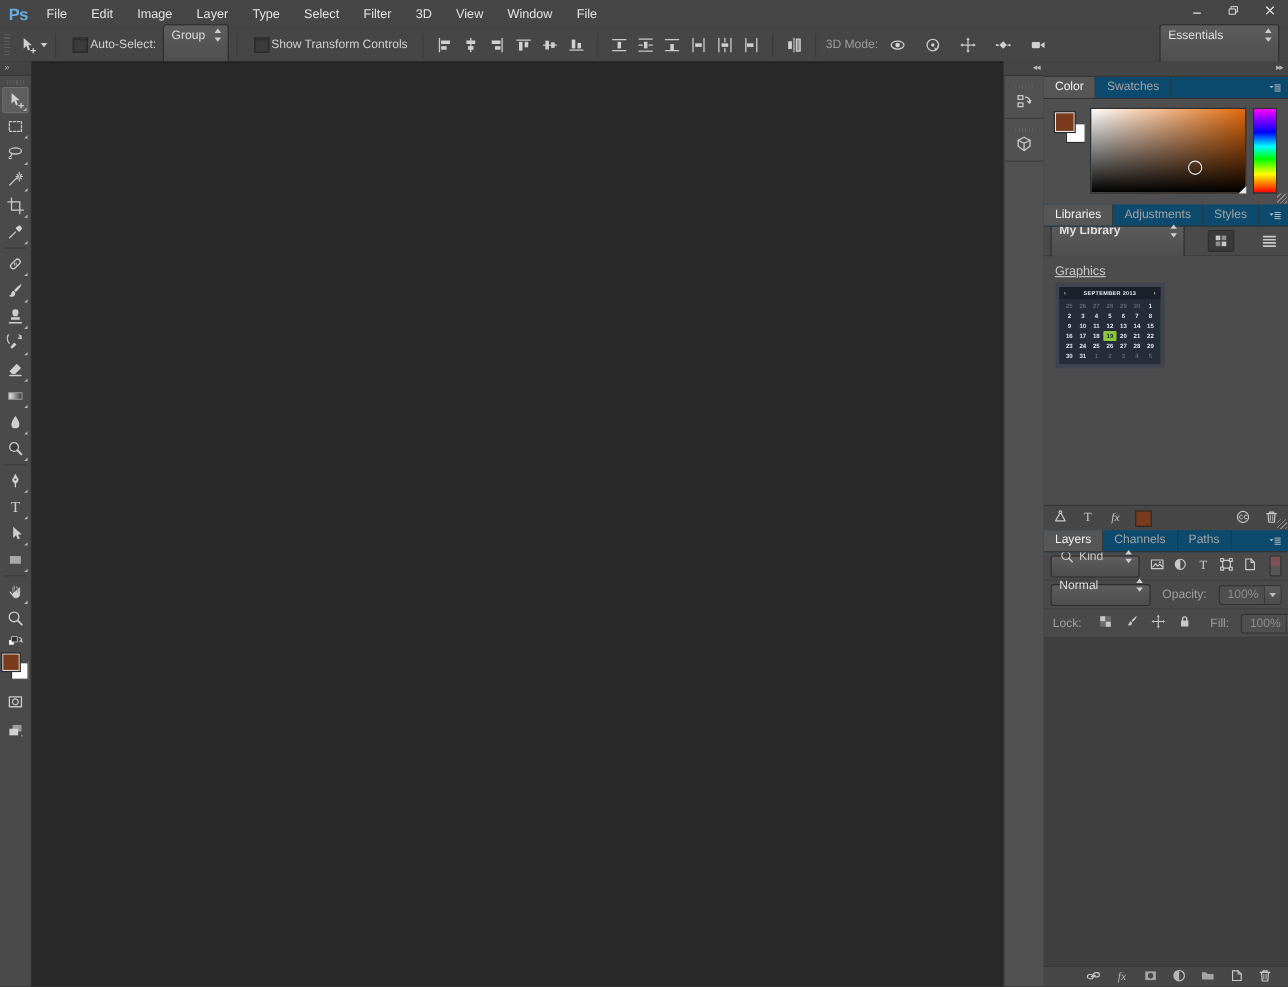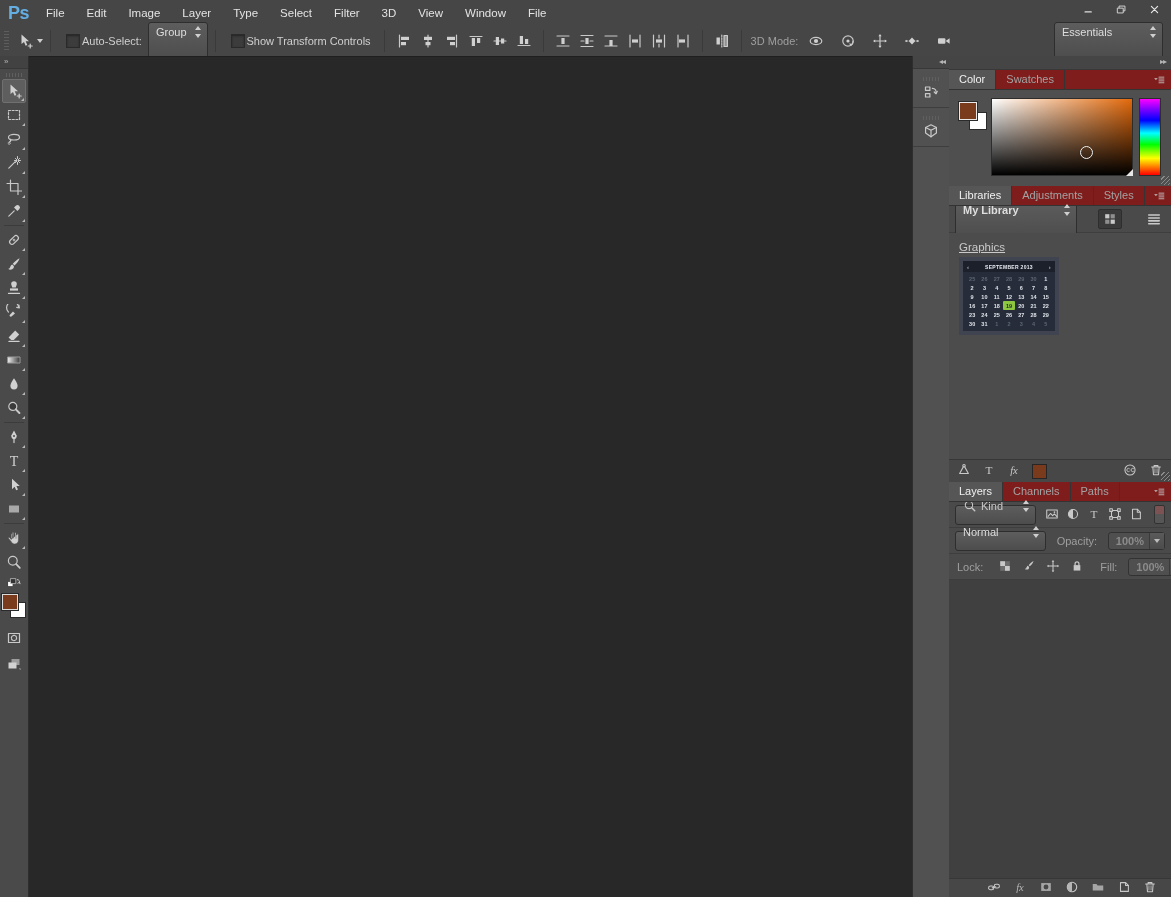--- a/index.html
+++ b/index.html
@@ -6,21 +6,21 @@
   .app{position:relative;width:1171px;height:897px;background:#474747;overflow:hidden;
        font-family:"Liberation Sans",sans-serif;font-size:11px;color:#d9d9d9;
        -webkit-font-smoothing:antialiased;}
   .icon{display:inline-flex;align-items:center;justify-content:center;}
   .icon svg{width:16px;height:16px;display:block;}
   .icon.sm svg{width:14px;height:14px;}
 
   
   .menubar{position:absolute;left:0;top:0;width:100%;height:26px;background:#464646;
            display:flex;align-items:center;border-bottom:1px solid #3a3a3a;}
-  .ps-logo{margin:0 6px 0 8px;font-weight:bold;font-size:18px;color:#64aee3;letter-spacing:-.5px;}
+  .ps-logo{margin:0 6px 0 8px;font-weight:bold;font-size:15px;color:#64aee3;letter-spacing:-.5px;}
   .menu-items{display:flex;height:100%;}
   .menu-item{padding:0 11px;line-height:26px;font-size:11.5px;color:#e3e3e3;cursor:default;}
   .win-controls{margin-left:auto;display:flex;align-items:flex-start;height:100%;}
   .win-btn{width:33px;height:19px;display:flex;align-items:center;justify-content:center;color:#cfcfcf;}
   .win-btn svg{width:11px;height:11px;}
 
   
   .optionsbar{position:absolute;left:0;top:26px;width:100%;height:30px;background:#464646;
               display:flex;align-items:center;border-bottom:1px solid #2d2d2d;}
   .grip-v{width:5px;height:20px;margin:0 6px 0 4px;
@@ -66,21 +66,21 @@
              border-left:1px solid #2e2e2e;border-right:1px solid #2e2e2e;display:flex;flex-direction:column;align-items:center;}
   .ds-head{width:100%;height:13px;background:#454545;border-bottom:1px solid #383838;color:#b5b5b5;
            font-size:8px;line-height:12px;text-align:right;padding-right:4px;box-sizing:border-box;letter-spacing:-1px;}
   .ds-btn{width:100%;height:38px;display:flex;flex-direction:column;align-items:center;justify-content:center;
           border-bottom:1px solid #3e3e3e;}
 
   
   .rightcol{position:absolute;left:949px;top:56px;width:222px;bottom:0;display:flex;flex-direction:column;background:#4a4a4a;}
   .rc-head{height:13px;background:#454545;border-bottom:1px solid #383838;color:#b5b5b5;font-size:8px;
            line-height:12px;text-align:right;padding-right:5px;letter-spacing:-1px;flex:0 0 auto;}
-  .tabstrip{display:flex;align-items:flex-end;background:#7f1d1d;border-bottom:1px solid #333;flex:0 0 auto;position:relative;}
+  .tabstrip{display:flex;align-items:flex-end;background:#0c4a6e;border-bottom:1px solid #333;flex:0 0 auto;position:relative;}
   .tab{padding:3px 10px 4px;color:#a3a3a3;background:transparent;border-right:1px solid #343434;cursor:default;white-space:nowrap;}
   .tab.active{background:#565656;color:#f0f0f0;}
   .panel-menu{position:absolute;right:5px;top:4px;}
   .panel-menu svg{width:14px;height:12px;}
 
   .color-content{height:96px;background:#4f4f4f;position:relative;flex:0 0 auto;}
   .mini-fgbg{position:absolute;left:10px;top:12px;width:28px;height:28px;}
   .mini-fgbg .bg{position:absolute;right:0;bottom:0;width:16px;height:16px;background:#fff;border:1px solid #2a2a2a;}
   .mini-fgbg .fg{position:absolute;left:0;top:0;width:16px;height:16px;border:1px solid #e8e8e8;outline:1px solid #2a2a2a;}
   .sv-box{position:absolute;left:42px;top:8px;right:38px;bottom:10px;border:1px solid #2d2d2d;}
@@ -116,21 +116,21 @@
             border-bottom:1px solid #3e3e3e;flex:0 0 auto;}
   .kind-select{width:84px;height:18px;box-sizing:border-box;color:#c7c7c7;}
   .filter-icons{display:flex;align-items:center;gap:7px;flex:1;justify-content:space-between;padding:0 2px;}
   .toggle-sw{width:9px;height:17px;border-radius:2px;background:linear-gradient(#7d5252 0 50%,#565656 50%);
              border:1px solid #323232;margin-left:2px;}
   .blend-row,.lock-row{height:25px;display:flex;align-items:center;background:#4a4a4a;padding:0 6px;
                        border-bottom:1px solid #3e3e3e;flex:0 0 auto;gap:5px;}
   .blend-select{width:140px;height:18px;box-sizing:border-box;}
   .val-select{display:inline-flex;align-items:center;height:18px;background:#4f4f4f;border:1px solid #323232;
               border-radius:3px;color:#8b8b8b;box-sizing:border-box;}
-  .val-select .val{padding:16px 5px;min-width:30px;text-align:right;font-weight:bold;}
+  .val-select .val{padding:16px 5px;min-width:30px;text-align:right;}
   .val-select .dd{width:14px;height:100%;border-left:1px solid #3a3a3a;display:flex;align-items:center;justify-content:center;background:linear-gradient(#5a5a5a,#4c4c4c);}
   .dd-tri{width:0;height:0;border-left:3px solid transparent;border-right:3px solid transparent;border-top:4px solid #bdbdbd;}
   .lock-icons{display:flex;align-items:center;gap:10px;margin:0 4px;}
   .layers-content{flex:1;background:#404040;}
   .layers-footer{height:18px;background:#474747;border-top:1px solid #373737;display:flex;align-items:center;
                  justify-content:flex-end;gap:12px;padding:0 14px;flex:0 0 auto;}
 </style>
 </head>
 <body>
 

